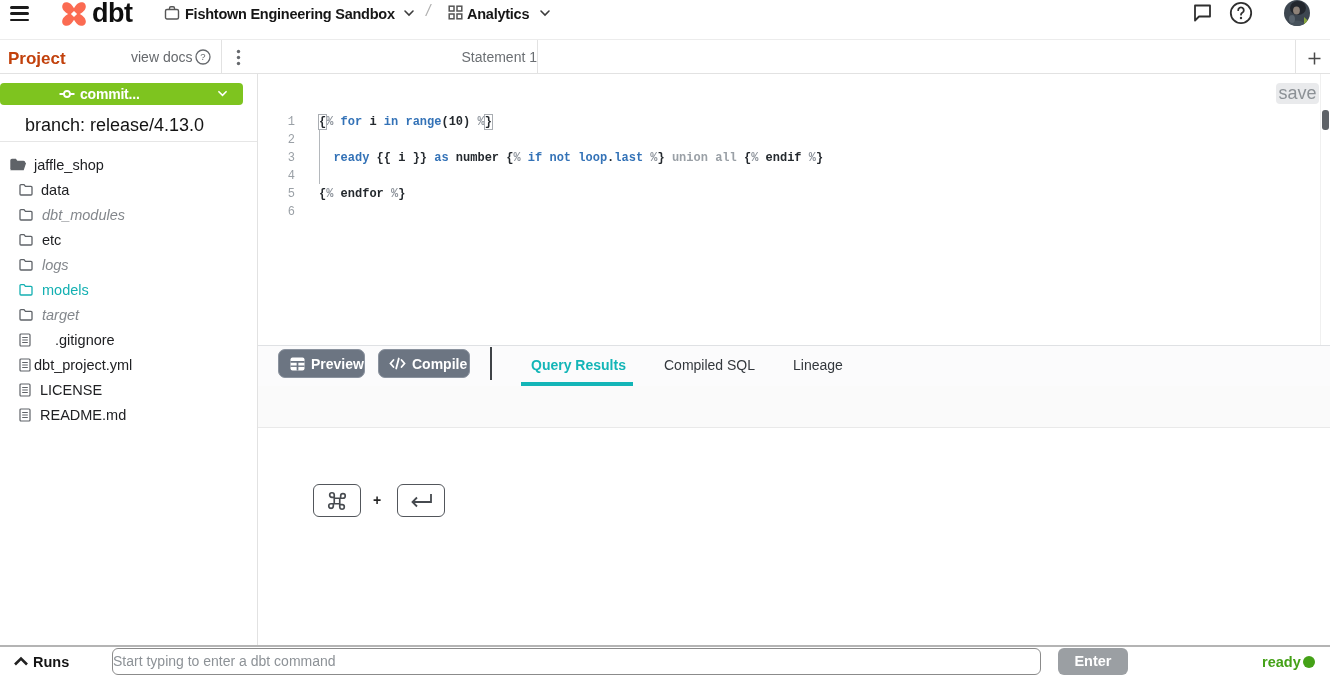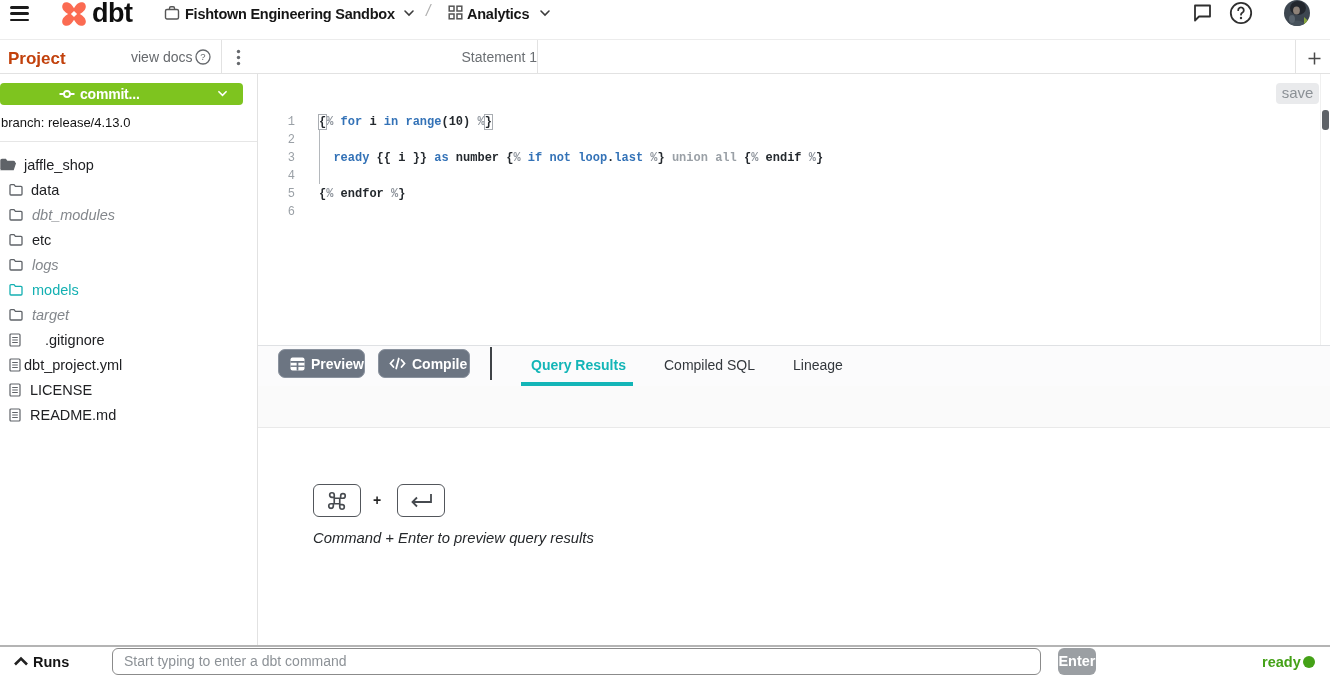--- a/index.html
+++ b/index.html
@@ -12,30 +12,30 @@
   .hamb { left:10px; width:19px; height:2.7px; background:#1b1b1b; border-radius:2px; }
   #dbtword { left:92px; top:-2px; font-size:27px; font-weight:bold; color:#0f0f0f; letter-spacing:-0.5px; }
   .toptxt { color:#161616; font-size:14.5px; font-weight:bold; top:6px; letter-spacing:-0.25px; }
   
   #row2 { left:0; top:40px; width:1330px; height:34px; background:#ffffff; border-bottom:1px solid #e2e2e2; }
   .vdiv { top:40px; width:1px; height:33px; background:#e2e2e2; }
   
   #sidebar { left:0; top:74px; width:257px; height:571px; background:#ffffff; }
   #sideborder { left:257px; top:74px; width:1px; height:571px; background:#e2e2e2; }
   #commitbtn { left:0; top:83px; width:243px; height:22px; background:#7ec41f; border-radius:4px; }
-  #branch { left:1px; top:115px; color:#141414; font-size:13px; }
+  #branch { left:1px; top:115px; color:#141414; font-size:18px;padding-left:24px; }
   #treeborder { left:0; top:141px; width:257px; height:1px; background:#e6e6e6; }
-  .trow { position:absolute; left:0; height:25px; display:flex; align-items:center; color:#202124; font-size:14.5px; }
+  .trow { position:absolute; left:10px; height:25px; display:flex; align-items:center; color:#202124; font-size:14.5px; }
   .trow svg { flex:0 0 auto; }
   .ital { font-style:italic; color:#83878c; }
   .teal { color:#14b0b2; }
   
   #editor { left:258px; top:74px; width:1072px; height:271px; background:#ffffff; }
   #savebtn { left:1276px; top:83px; width:43px; height:21px; background:#e9eaec; border-radius:4px;
-     color:#8c9196; font-size:15px; text-align:center; line-height:20px; }
+     color:#8c9196; font-size:18px; text-align:center; line-height:20px; }
   #scrollthumb { left:1322px; top:110px; width:7px; height:20px; background:#5f6368; border-radius:3px; }
   #scrolltrack { left:1320px; top:74px; width:1px; height:271px; background:#f0f0f0; }
   .gut { position:absolute; width:24px; text-align:right; color:#9aa0a6; font:12px "Liberation Mono", monospace; left:271px; }
   .cl { position:absolute; left:319px; font:bold 12px "Liberation Mono", monospace; color:#24292e; white-space:pre; }
   .kw { color:#3372b7; } .pc { color:#8d939b; } .dim { color:#9aa0a6; }
   .bm { outline:1px solid #a9adb2; outline-offset:0px; }
   #curline { left:319px; top:130px; width:1px; height:54px; background:#b4b8bc; }
   
   #toolbar { left:258px; top:345px; width:1072px; height:41px; background:#fbfbfc; border-top:1px solid #dfe1e4; }
   .tbtn { position:absolute; top:349px; height:29px; background:#6c7582; border:1px solid #8a929e; border-radius:7px; color:#ffffff;
@@ -46,22 +46,22 @@
   #qrline { left:521px; top:382px; width:112px; height:4px; background:#13b5b7; }
   
   #results { left:258px; top:386px; width:1072px; height:259px; background:#ffffff; }
   .keybox { position:absolute; top:484px; width:48px; height:33px; border:1.5px solid #52565b; border-radius:6px; }
   #hinttxt { left:313px; top:530px; font-size:14.8px; font-style:italic; color:#25282b; }
   
   #divline { left:0; top:645px; width:1330px; height:2px; background:#b4b4b4; }
   #runsbar { left:0; top:647px; width:1330px; height:31px; background:#ffffff; }
   #runstxt { left:33px; top:654px; color:#141414; font-size:14.5px; font-weight:bold; }
   #cmdinput { left:112px; top:648px; width:929px; height:27px; border:1.5px solid #8b8b8b; border-radius:6px;
-     color:#8d9297; font-size:14px; line-height:25px; padding-left:11px; background:#ffffff; }
-  #enterbtn { left:1058px; top:648px; width:38px; height:27px; background:#9b9fa3; border-radius:6px;
+     color:#8d9297; font-size:14px; line-height:25px; background:#ffffff; }
+  #enterbtn { left:1058px; top:648px; width:70px; height:27px; background:#9b9fa3; border-radius:6px;
      color:#fff; font-size:14.5px; font-weight:bold; text-align:center; line-height:27px; }
   #ready { left:1262px; top:654px; color:#44a117; font-size:14.5px; font-weight:bold; }
   #readydot { left:1303px; top:656px; width:12px; height:12px; border-radius:50%; background:#44a117; }
 </style>
 </head>
 <body>
 <div id="app">
 
   <div class="abs" id="topbar"></div>
   <div class="abs hamb" style="top:6px"></div>
@@ -189,21 +189,20 @@
   <div class="abs keybox" style="left:313px"></div>
   <svg class="abs" style="left:326px;top:490px" width="22" height="22" viewBox="0 0 24 24" fill="none" stroke="#464a4f" stroke-width="1.8">
     <path d="M9 9 V5.5 a2.5 2.5 0 1 0 -2.5 2.5 H9 Z M15 9 h3.5 a2.5 2.5 0 1 0 -2.5 -2.5 V9 Z M15 15 v3.5 a2.5 2.5 0 1 0 2.5 -2.5 H15 Z M9 15 H5.5 a2.5 2.5 0 1 0 2.5 2.5 V15 Z M9 9 h6 v6 H9 Z"></path>
   </svg>
   <div class="abs" style="left:373px;top:492px;color:#252525;font-size:14px;font-weight:bold">+</div>
   <div class="abs keybox" style="left:397px"></div>
   <svg class="abs" style="left:407px;top:492px" width="26" height="18" viewBox="0 0 26 18" fill="none" stroke="#464a4f" stroke-width="1.8">
     <path d="M24 2 V10 H6"></path>
       <path d="M10 5.5 L5.5 10 L10 14.5"></path>
   </svg>
-  <div class="abs" id="hinttxt">Command + Enter to preview query results</div>
 
   <div class="abs" id="divline"></div>
   <div class="abs" id="runsbar"></div>
   <svg class="abs" style="left:13px;top:656px" width="16" height="10" viewBox="0 0 16 10" fill="none" stroke="#222" stroke-width="2.6">
       <path d="M2 8.5 L8 2.5 L14 8.5"></path>
     </svg>
   <div class="abs" id="runstxt">Runs</div>
   <div class="abs" id="cmdinput">Start typing to enter a dbt command</div>
   <div class="abs" id="enterbtn">Enter</div>
   <div class="abs" id="ready">ready</div>

